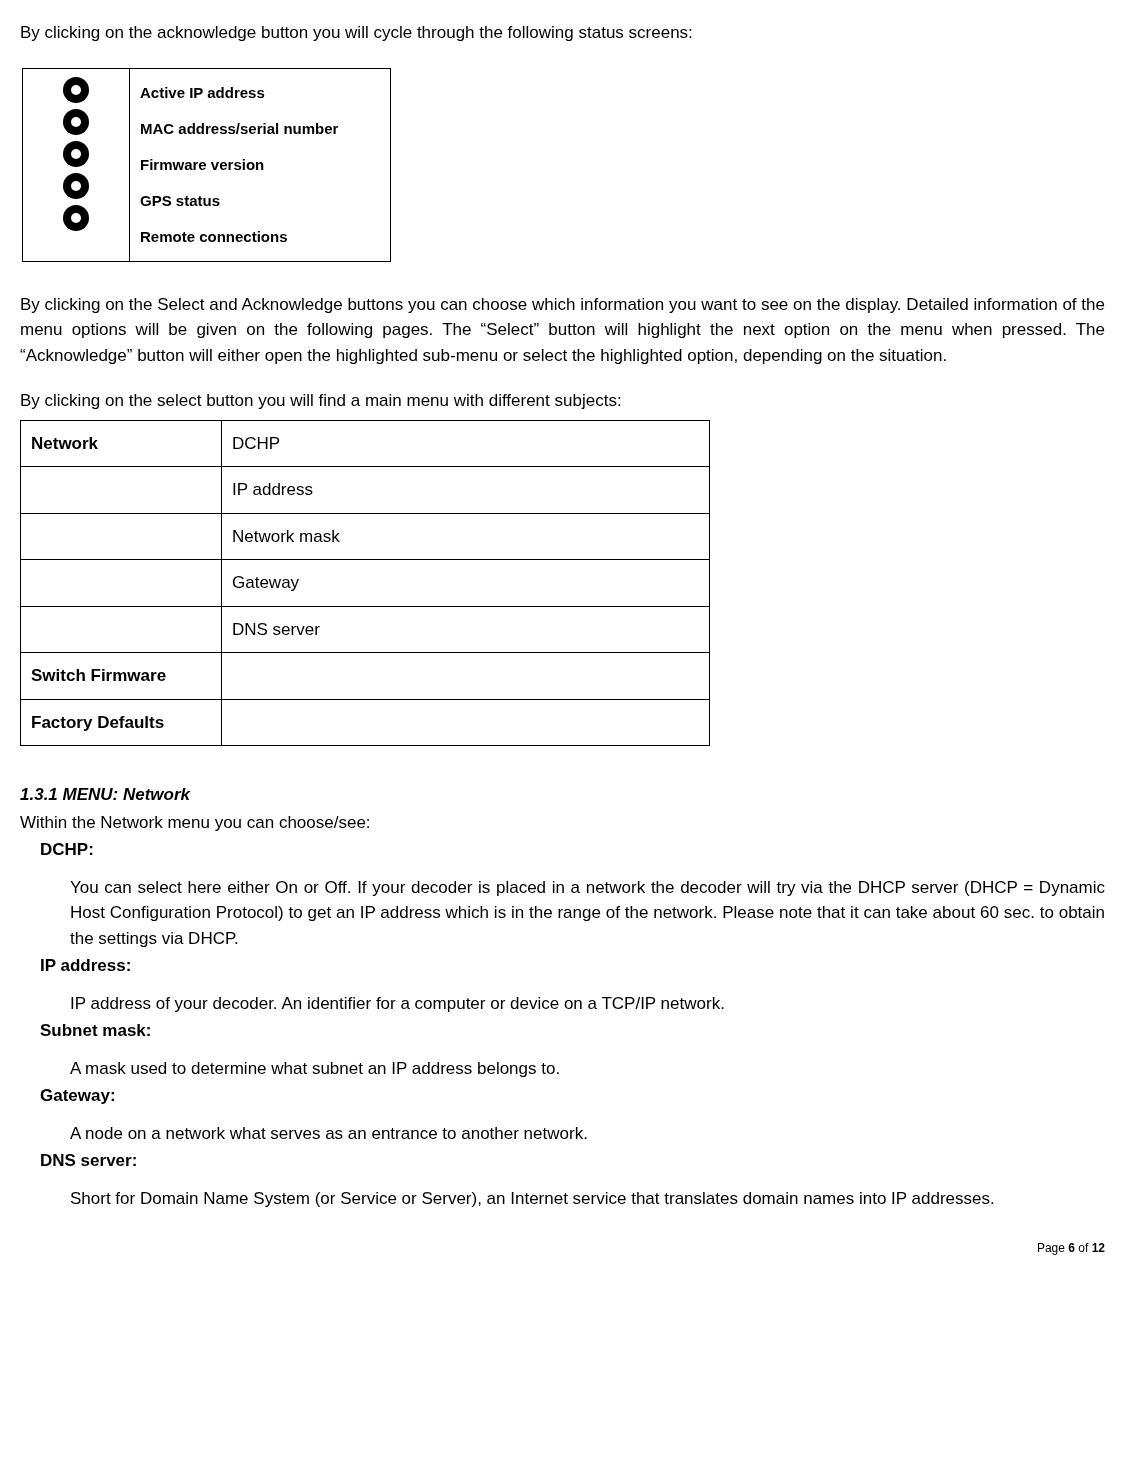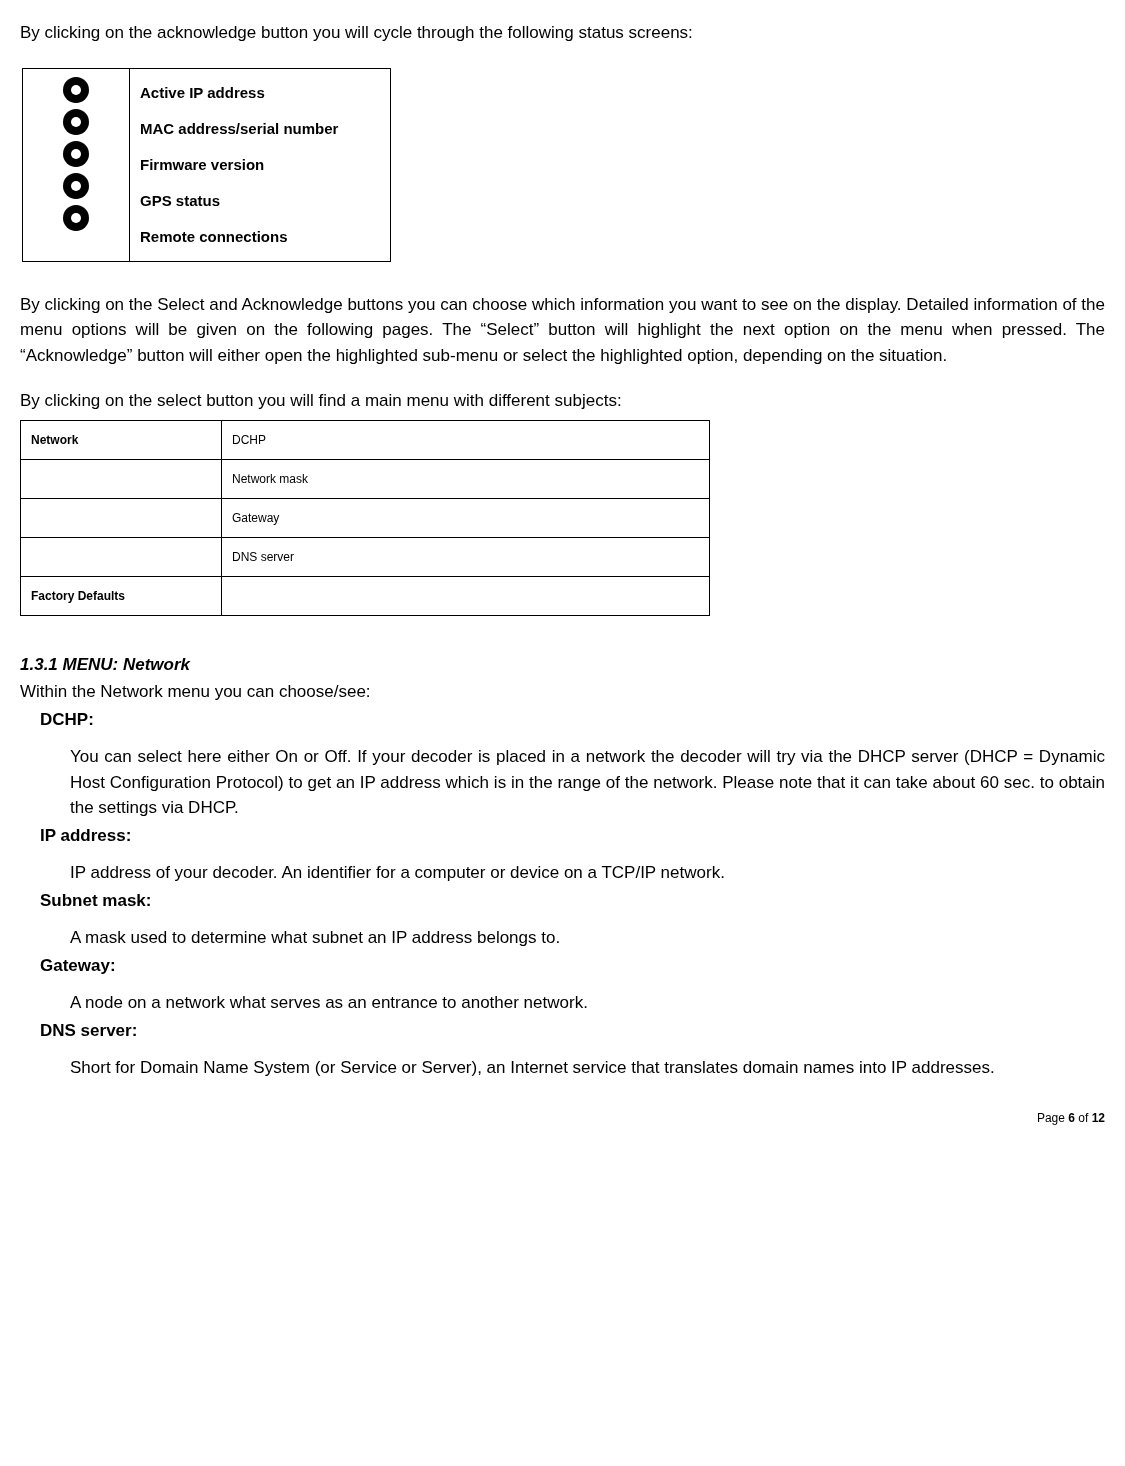--- a/index.html
+++ b/index.html
@@ -12,21 +12,21 @@
     line-height: 1.5;
   }
   .justify { text-align: justify; }
   table { border-collapse: collapse; }
   td { border: 1px solid #000; padding: 10px 10px; vertical-align: top; }
   .status-table { margin-top: 22px; margin-left: 2px; border-radius: 12px; }
   .status-table td { font-size: 15px; }
   .status-table .col1 { width: 90px; padding: 6px 8px; }
   .status-table .col2 { width: 240px; font-weight: bold; line-height: 2.4; padding: 6px 10px; }
   .menu-table { margin-top: 6px; width: 690px; }
-  .menu-table td { font-size: 12px; }
+  .menu-table td { font-size: 17px; }
   .menu-table .colA { width: 180px; }
   .menu-table .bold { font-weight: bold; }
   .section-heading { font-weight: bold; margin-top: 36px; font-size: 17px; font-style: italic; }
   .sub-label { font-weight: bold; margin-left: 20px; margin-top: 2px; }
   .sub-text { margin-left: 50px; text-align: justify; margin-top: 12px; margin-bottom: 2px; }
   .page-footer { text-align: right; font-size: 12px; margin-top: 28px; }
   .circle-stack { display: flex; flex-direction: column; align-items: center; gap: 6px; padding-top:2px;}
   .outer-dot { width: 26px; height: 26px; border-radius: 50%; background: #000; display: flex; align-items: center; justify-content: center; }
   .inner-dot { width: 10px; height: 10px; border-radius: 50%; background: #fff; }
   p { margin: 0 0 2px 0; }
@@ -75,29 +75,37 @@
 <p class="justify" style="margin-top:20px;">By clicking on the select button you will find a main menu with different subjects:</p>
 
 <table class="menu-table">
   <tbody>
       <tr>
         <td class="colA bold">Network</td>
         <td>DCHP</td>
       </tr>
   <tr>
         <td class="colA"></td>
+        <td>IP address</td>
+      </tr>
+  <tr>
+        <td class="colA"></td>
         <td>Network mask</td>
       </tr>
   <tr>
         <td class="colA"></td>
         <td>Gateway</td>
       </tr>
   <tr>
         <td class="colA"></td>
         <td>DNS server</td>
+      </tr>
+  <tr>
+        <td class="colA bold">Switch Firmware</td>
+        <td></td>
       </tr>
   <tr>
         <td class="colA bold">Factory Defaults</td>
         <td></td>
       </tr>
 </tbody>
   </table>
 
 <p class="section-heading">1.3.1 MENU: Network</p>
 <p>Within the Network menu you can choose/see:</p>

